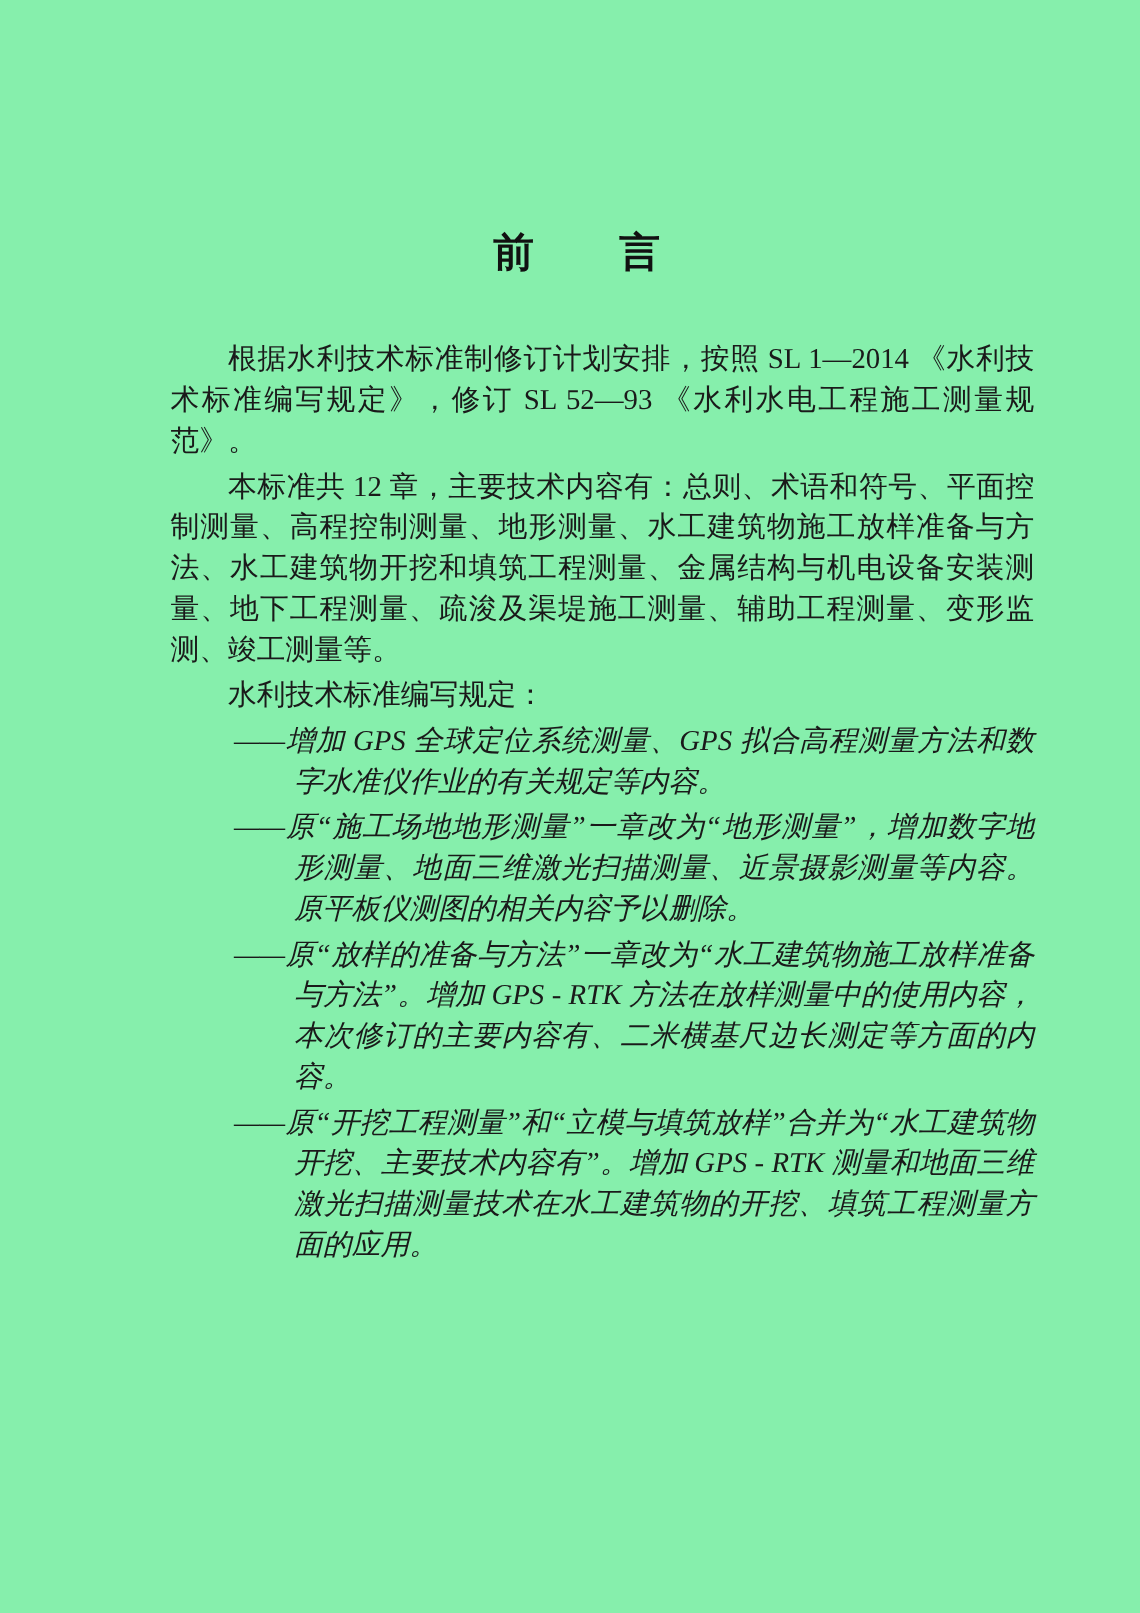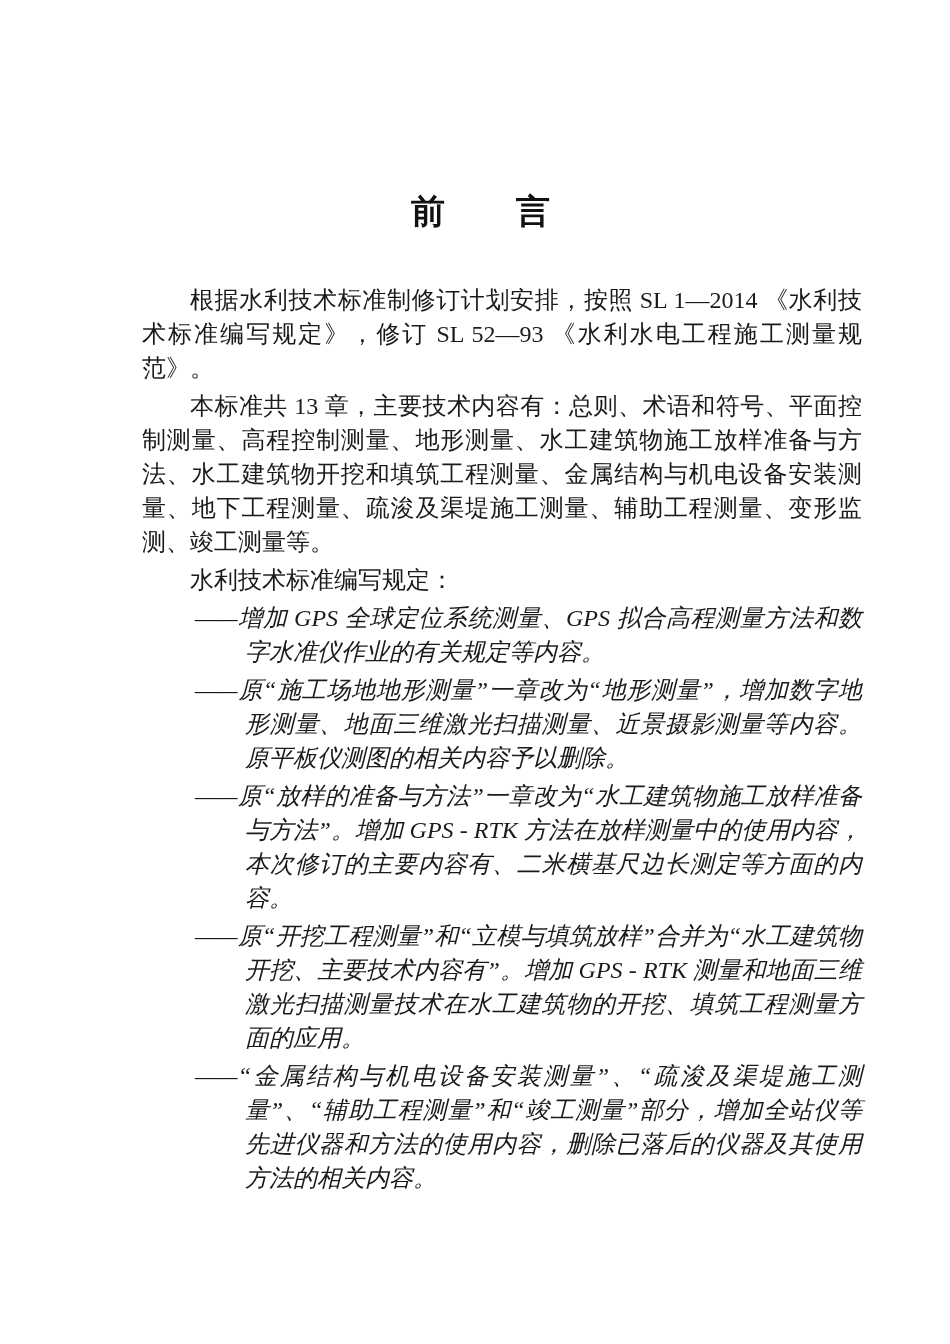--- a/index.html
+++ b/index.html
@@ -5,21 +5,21 @@
   html, body {
     margin: 0;
     padding: 0;
     background: #e8e8e8;
   }
   .page {
     position: relative;
     width: 950px;
     height: 1344px;
     margin: 0 auto;
-    background: #ffffff;
+    background: #86efac;
     color: #1a1a1a;
     overflow: hidden;
     font-family: "Liberation Serif", "DejaVu Serif", serif;
   }
   .doc-title {
     margin: 194px 130px 0 142px;
     font-family: "Liberation Sans", "DejaVu Sans", sans-serif;
     font-weight: 700;
     font-size: 34px;
     line-height: 34px;
@@ -59,26 +59,25 @@
 <body>
 
 <div class="page">
 
   <h1 class="doc-title">前　　言</h1>
 
   <div class="doc-body">
 
     <p class="para">根据水利技术标准制修订计划安排，按照 SL 1—2014 《水利技术标准编写规定》，修订 SL 52—93 《水利水电工程施工测量规范》。</p>
 
-    <p class="para">本标准共 13 章，主要技术内容有：总则、术语和符号、平面控制测量、高程控制测量、地形测量、水工建筑物施工放样准备与方法、水工建筑物开挖和填筑工程测量、金属结构与机电设备安装测量、地下工程测量、疏浚及渠堤施工测量、辅助工程测量、变形监测、竣工测量等。</p>
+    <p class="para">本标准共 12 章，主要技术内容有：总则、术语和符号、平面控制测量、高程控制测量、地形测量、水工建筑物施工放样准备与方法、水工建筑物开挖和填筑工程测量、金属结构与机电设备安装测量、地下工程测量、疏浚及渠堤施工测量、辅助工程测量、变形监测、竣工测量等。</p>
 
     <p class="para">水利技术标准编写规定：</p>
 
     <ul class="revision-list">
       <li class="revision-item"><span class="dash-marker">——</span><span>增加 GPS 全球定位系统测量、GPS 拟合高程测量方法和数字水准仪作业的有关规定等内容。</span></li>
       <li class="revision-item"><span class="dash-marker">——</span><span>原“施工场地地形测量”一章改为“地形测量”，增加数字地形测量、地面三维激光扫描测量、近景摄影测量等内容。原平板仪测图的相关内容予以删除。</span></li>
       <li class="revision-item"><span class="dash-marker">——</span><span>原“放样的准备与方法”一章改为“水工建筑物施工放样准备与方法”。增加 GPS - RTK 方法在放样测量中的使用内容，本次修订的主要内容有、二米横基尺边长测定等方面的内容。</span></li>
       <li class="revision-item"><span class="dash-marker">——</span><span>原“开挖工程测量”和“立模与填筑放样”合并为“水工建筑物开挖、主要技术内容有”。增加 GPS - RTK 测量和地面三维激光扫描测量技术在水工建筑物的开挖、填筑工程测量方面的应用。</span></li>
-      <li class="revision-item"><span class="dash-marker">——</span><span>“金属结构与机电设备安装测量”、“疏浚及渠堤施工测量”、“辅助工程测量”和“竣工测量”部分，增加全站仪等先进仪器和方法的使用内容，删除已落后的仪器及其使用方法的相关内容。</span></li>
     </ul>
 
   </div>
 </div>
 
 </body></html>

